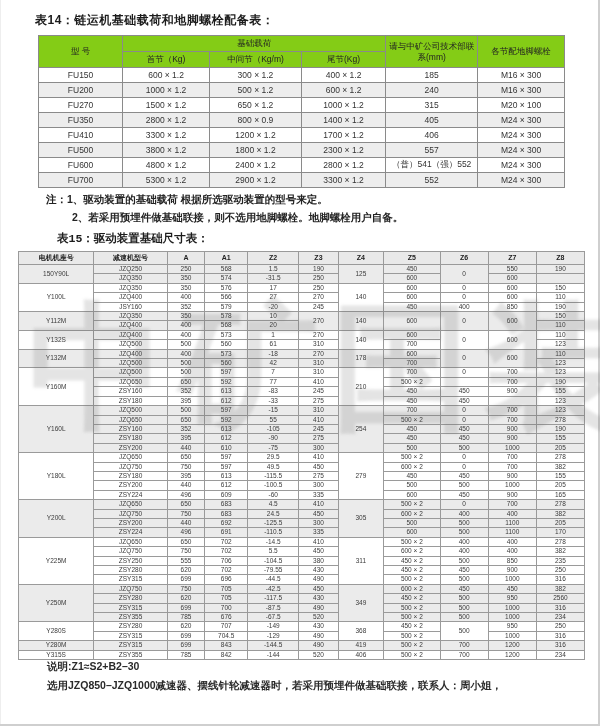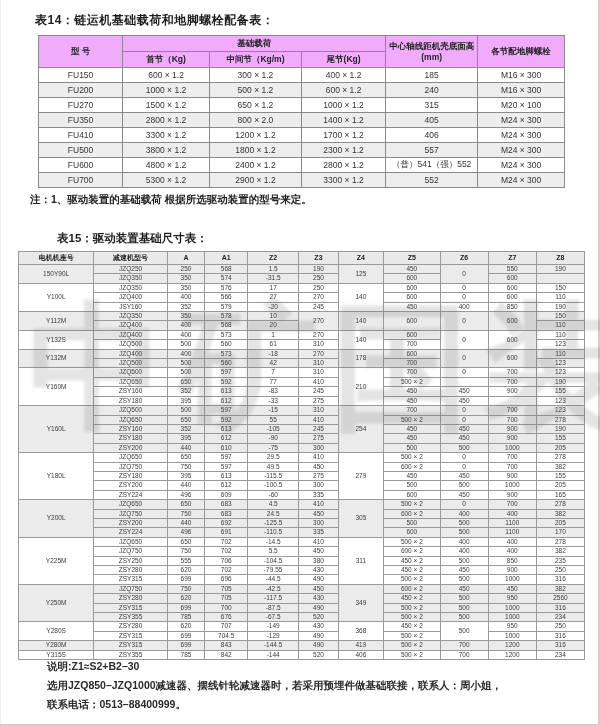--- a/index.html
+++ b/index.html
@@ -13,28 +13,28 @@
   .t14-title{
     position:absolute;left:35px;top:12px;
     font-size:12px;font-weight:bold;color:#1c1c1c;letter-spacing:0.5px;
   }
   table{border-collapse:collapse;table-layout:fixed;}
   td{border:1px solid #8a8a8a;text-align:center;vertical-align:middle;
      overflow:hidden;white-space:nowrap;padding:0;}
   
   #t14{position:absolute;left:38px;top:35px;width:527px;font-size:8.5px;}
   #t14 td{height:14px;color:#333;}
-  #t14 thead td{background:#f0abfc;font-weight:bold;color:#222;height:15px;white-space:normal;line-height:1.25;}
+  #t14 thead td{background:#84cc16;font-weight:normal;color:#222;height:15px;white-space:normal;line-height:1.25;}
   #t14 tbody tr:nth-child(even) td{background:#ededed;}
   
-  .notes{position:absolute;left:30px;top:190px;font-size:10.5px;font-weight:bold;color:#232323;line-height:1.75;}
+  .notes{position:absolute;left:46px;top:190px;font-size:10.5px;font-weight:bold;color:#232323;line-height:1.75;}
   .notes .indent{margin-left:26px;}
   .t15-title{
     position:absolute;left:57px;top:231px;
-    font-size:11.5px;font-weight:bold;color:#1c1c1c;
+    font-size:11.5px;font-weight:bold;color:#1c1c1c;font-family:Liberation Mono, monospace;
   }
   
   .t15-wrap{position:absolute;left:18px;top:251px;width:567px;}
   #t15{width:567px;font-size:6.5px;}
   #t15 td{height:8.4px;line-height:8.4px;color:#3a3a3a;border-color:#9a9a9a;}
   #t15 thead td{background:#e9e9e9;font-weight:bold;color:#222;height:12px;line-height:12px;font-size:7px;}
   #t15 tr.alt td{background:#ebebeb;}
   
   .watermark{
     position:absolute;left:10px;top:25px;width:590px;
@@ -58,21 +58,21 @@
         <col style="width:16.5%">
         <col style="width:17.5%">
       <col style="width:16%">
         <col style="width:17.5%">
         <col style="width:16.5%">
     </colgroup>
     <thead>
         <tr>
           <td rowspan="2">型 号</td>
           <td colspan="3">基础载荷</td>
-          <td rowspan="2">中心轴线距机壳底面高(mm)</td>
+          <td rowspan="2">请与中矿公司技术部联系(mm)</td>
           <td rowspan="2">各节配地脚螺栓</td>
         </tr>
         <tr>
           <td>首节（Kg)</td>
           <td>中间节（Kg/m)</td>
           <td>尾节(Kg)</td>
         </tr>
       </thead>
     <tbody>
         <tr>
@@ -95,21 +95,21 @@
           <td>FU270</td>
           <td>1500 × 1.2</td>
           <td>650 × 1.2</td>
           <td>1000 × 1.2</td>
           <td>315</td>
           <td>M20 × 100</td>
         </tr>
         <tr>
           <td>FU350</td>
           <td>2800 × 1.2</td>
-          <td>800 × 2.0</td>
+          <td>800 × 0.9</td>
           <td>1400 × 1.2</td>
           <td>405</td>
           <td>M24 × 300</td>
         </tr>
         <tr>
           <td>FU410</td>
           <td>3300 × 1.2</td>
           <td>1200 × 1.2</td>
           <td>1700 × 1.2</td>
           <td>406</td>
@@ -137,20 +137,21 @@
           <td>2900 × 1.2</td>
           <td>3300 × 1.2</td>
           <td>552</td>
           <td>M24 × 300</td>
         </tr>
       </tbody>
   </table>
 
   <div class="notes">
     <div>注：1、驱动装置的基础载荷 根据所选驱动装置的型号来定。</div>
+    <div class="indent">2、若采用预埋件做基础联接，则不选用地脚螺栓。地脚螺栓用户自备。</div>
   </div>
 
   <div class="t15-title">表15：驱动装置基础尺寸表：</div>
 
   <div class="t15-wrap">
     <table id="t15">
       <colgroup>
         <col style="width:13.3%">
           <col style="width:13%">
           <col style="width:6.6%">
@@ -660,16 +661,15 @@
             <td>234</td>
           </tr>
         </tbody>
     </table>
     <div class="watermark">中矿国装</div>
   </div>
 
   <div class="footer">
     <div>说明:Z1≈S2+B2–30</div>
     <div>选用JZQ850–JZQ1000减速器、摆线针轮减速器时，若采用预埋件做基础联接，联系人：周小姐，</div>
-    <div>联系电话：0513–88400999。</div>
   </div>
 
 </div>
 
 </body></html>

